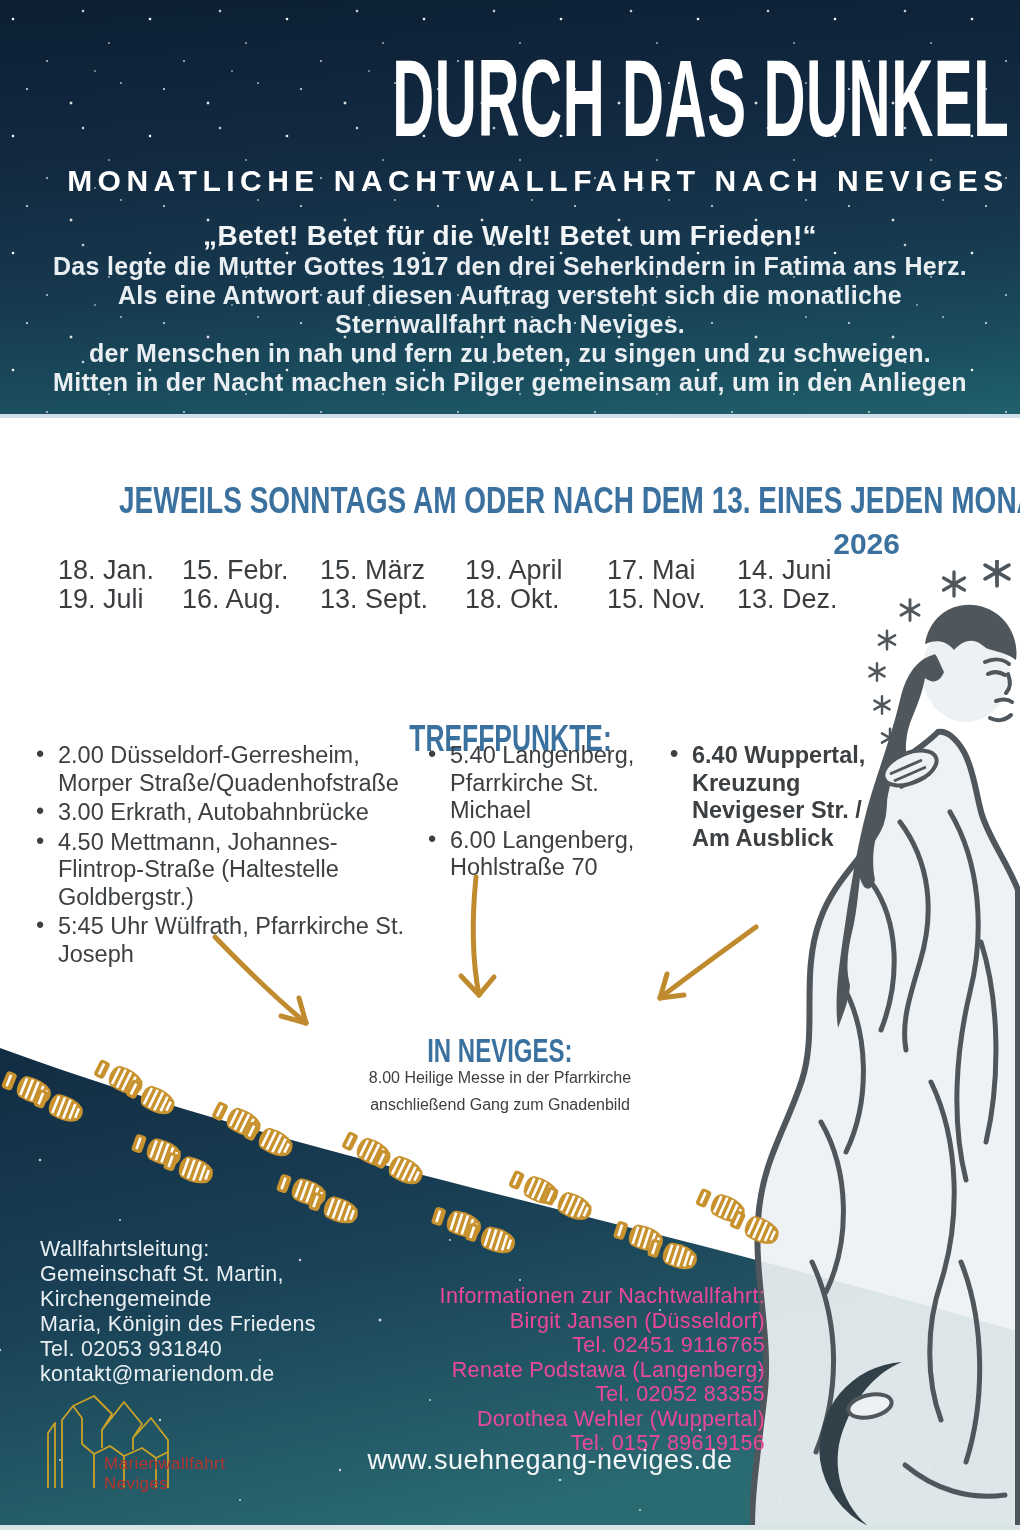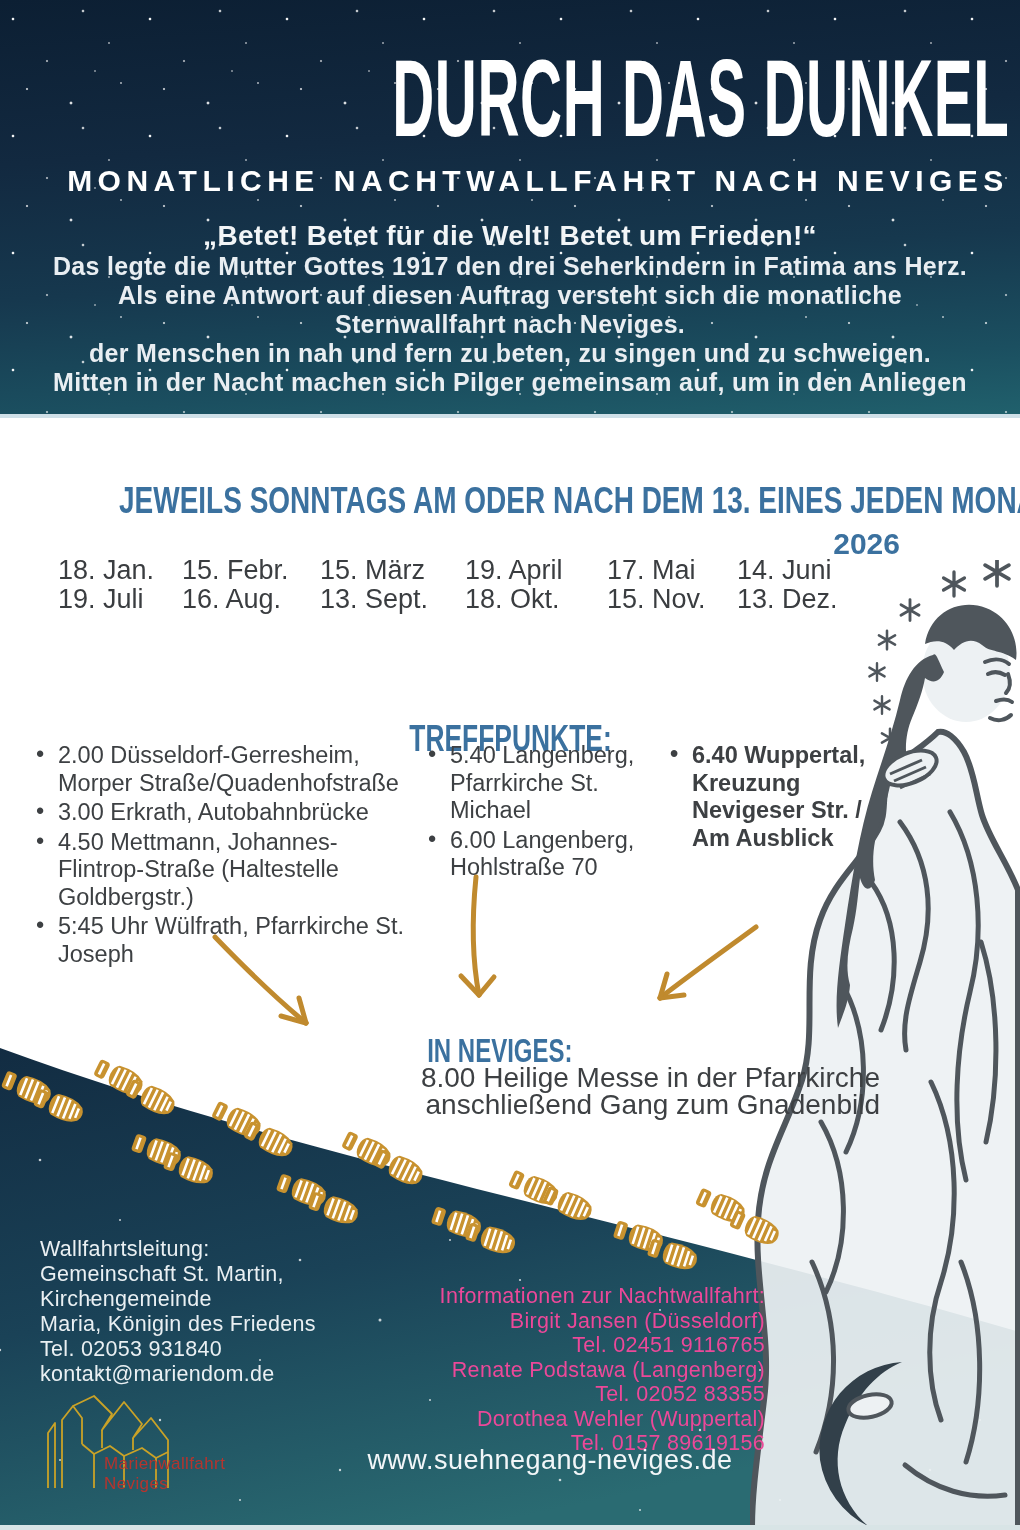--- a/index.html
+++ b/index.html
@@ -61,21 +61,21 @@
   .col{position:absolute;top:742px;font-size:23.5px;line-height:27.5px;color:#3d4043;}
   .col ul{list-style:none;margin:0;padding:0;}
   .col li{position:relative;padding-left:26px;margin-bottom:2px;}
   .col li::before{content:"•";position:absolute;left:4px;top:-1px;}
   .col1{left:32px;width:382px;}
   .col2{left:424px;width:224px;}
   .col3{left:666px;width:214px;font-weight:bold;}
   
   .h-neviges{position:absolute;left:120px;top:1034px;width:760px;text-align:center;font-weight:bold;font-size:30px;}
   .h-neviges .condense{transform:scale(.8,1.1);}
-  .messe{position:absolute;left:120px;top:1064px;width:760px;text-align:right;font-size:28px;line-height:27px;color:#3d4043;}
+  .messe{position:absolute;left:120px;top:1064px;width:760px;text-align:center;font-size:16px;line-height:27px;color:#3d4043;}
   
   .abs{position:absolute;}
   .z1{z-index:1}.z3{z-index:3}.z4{z-index:4}.z5{z-index:5}
   
   .contact-left{
     position:absolute;left:40px;top:1237px;width:360px;z-index:5;
     color:#eaf0f3;font-size:21.5px;line-height:25px;letter-spacing:.3px;
   }
   .contact-right{
     position:absolute;left:335px;top:1284px;width:430px;z-index:5;text-align:right;

